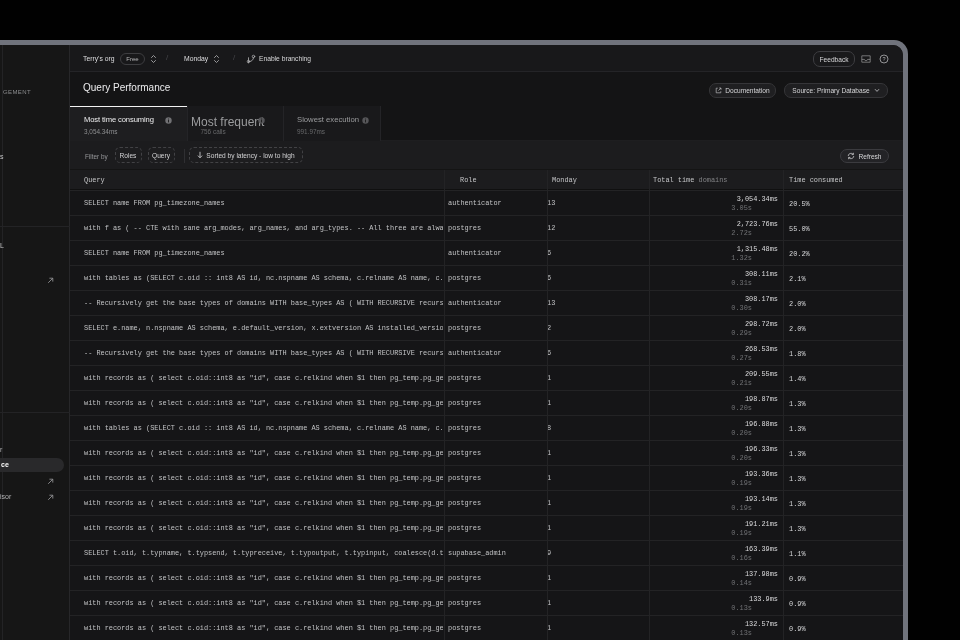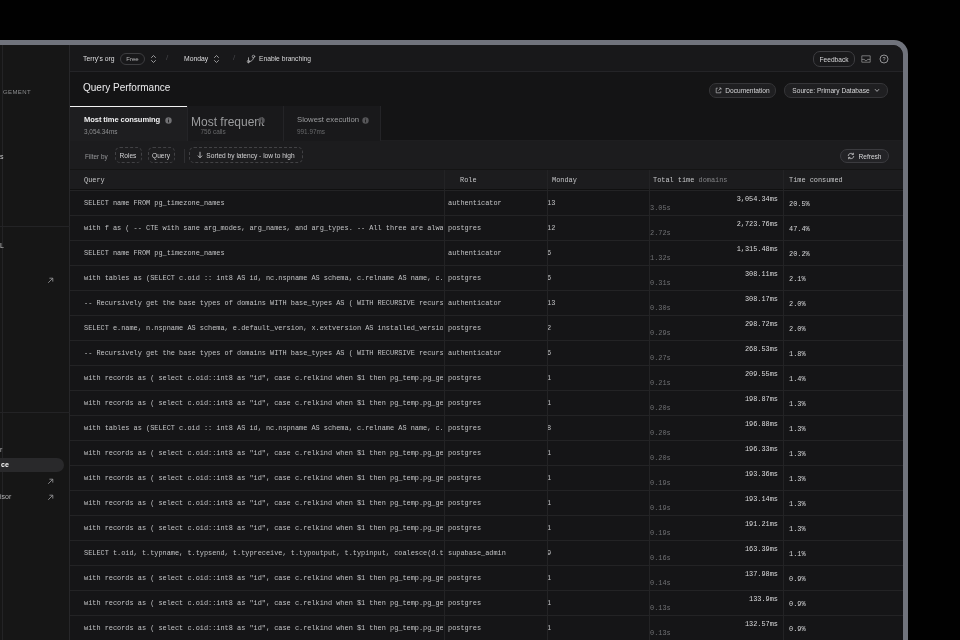--- a/index.html
+++ b/index.html
@@ -13,21 +13,21 @@
 .headrow{left:70px;top:72px;width:833px;height:34px;background:#141415}
 .tabstrip{left:70px;top:106px;width:833px;height:35px;background:#141415;border-bottom:1px solid #1e1e20}
 .filterrow{left:70px;top:141px;width:833px;height:29px;background:#1c1c1e;border-bottom:1px solid #141414}
 .thead{left:70px;top:170px;width:833px;height:20px;background:#1c1c1e;border-bottom:1px solid #101010}
 .rows{left:70px;top:190px;width:833px;height:450px;background:#151517}
 .row{position:absolute;left:0;width:833px;height:25px;border-top:1px solid #232325}
 .q{position:absolute;left:14px;top:8px;width:359px;overflow:hidden}
 .role{position:absolute;left:378px;top:8px}
 .calls{position:absolute;left:477px;top:8px;width:97px;text-align:left}
 .ms{position:absolute;left:580px;top:3.5px;width:128px;text-align:right;color:#dcdcde}
-.sec{position:absolute;left:580px;top:12.5px;width:128px;color:#707174}
+.sec{position:absolute;left:554px;top:12.5px;width:128px;text-align:right;color:#707174}
 .pct{position:absolute;left:719px;top:8.5px;color:#d6d7d9}
 .colline{position:absolute;top:170px;width:1px;height:470px;background:#232325}
 .btn{position:absolute;border:1px solid #353538;border-radius:7px;background:#1f1f21;color:#d6d6d8;display:flex;align-items:center;justify-content:center;white-space:pre}
 .chip{position:absolute;border:1px dashed #424245;border-radius:5px;background:#1d1d1f;color:#d2d2d4;display:flex;align-items:center;justify-content:center;white-space:pre}
 svg{display:block}
 </style></head>
 <body>
 <div class="frame"></div>
 <div class="clip">
     <div class="world">
@@ -87,21 +87,21 @@
           <path d="M2.8 1.2 H1.2 V5.8 H5.8 V4.2 M4.2 1 H6 V2.8 M6 1 L3.4 3.6" stroke="#b8b8ba" stroke-width="0.7" fill="none"></path>
         </svg>Documentation</div>
 <div class="btn" style="left:784px;top:82.5px;width:104px;height:15px;font-size:6.6px;gap:4px">Source: Primary Database<svg width="6" height="5" viewBox="0 0 6 5">
           <path d="M1 1.2 L3 3.4 L5 1.2" stroke="#b8b8ba" stroke-width="0.9" fill="none"></path>
         </svg></div>
 
 <div class="a tabstrip"></div>
 <div class="a" style="left:70px;top:106px;width:117px;height:35px;background:#1e1e20;border-top:1.5px solid #f2f2f2"></div>
 <div class="a" style="left:186.5px;top:106px;width:97px;height:35px;background:#19191b;border-left:1px solid #242427;border-right:1px solid #242427"></div>
 <div class="a" style="left:283.5px;top:106px;width:97px;height:35px;background:#19191b;border-right:1px solid #242427"></div>
-<div class="a sans" style="left:84px;top:114.5px;font-size:7.6px;font-weight:bold;letter-spacing:-0.1px;color:#eeeeef">Most time consuming</div>
+<div class="a sans" style="left:84px;top:114.5px;font-size:7.6px;font-weight:normal;letter-spacing:-0.1px;color:#eeeeef">Most time consuming</div>
 <svg class="a" style="left:165px;top:116.5px" width="7" height="7" viewBox="0 0 7 7">
         <circle cx="3.5" cy="3.5" r="3.2" fill="#717174"></circle>
         <rect x="3.1" y="3" width="0.9" height="2.4" fill="#1a1a1a"></rect>
         <rect x="3.1" y="1.6" width="0.9" height="0.9" fill="#1a1a1a"></rect>
       </svg>
 <div class="a sans" style="left:84px;top:128px;color:#8e8f91;font-size:6.4px">3,054.34ms</div>
 <div class="a sans" style="left:191px;top:114.5px;font-size:12px;color:#9b9c9e">Most frequent</div>
 <svg class="a" style="left:258px;top:116.5px" width="7" height="7" viewBox="0 0 7 7">
         <circle cx="3.5" cy="3.5" r="3.2" fill="#565659"></circle>
         <rect x="3.1" y="3" width="0.9" height="2.4" fill="#1a1a1a"></rect>
@@ -145,21 +145,21 @@
 <div class="ms">3,054.34ms</div>
 <div class="sec">3.05s</div>
 <div class="pct">20.5%</div>
 </div>
 <div class="row mono" style="top:25px;border-top:1px solid #232325;">
 <div class="q">with f as ( -- CTE with sane arg_modes, arg_names, and arg_types. -- All three are always present</div>
 <div class="role">postgres</div>
 <div class="calls">12</div>
 <div class="ms">2,723.76ms</div>
 <div class="sec">2.72s</div>
-<div class="pct">47.4%</div>
+<div class="pct">55.0%</div>
 </div>
 <div class="row mono" style="top:50px;border-top:1px solid #232325;">
 <div class="q">SELECT name FROM pg_timezone_names</div>
 <div class="role">authenticator</div>
 <div class="calls">6</div>
 <div class="ms">1,315.48ms</div>
 <div class="sec">1.32s</div>
 <div class="pct">20.2%</div>
 </div>
 <div class="row mono" style="top:75px;border-top:1px solid #232325;">

